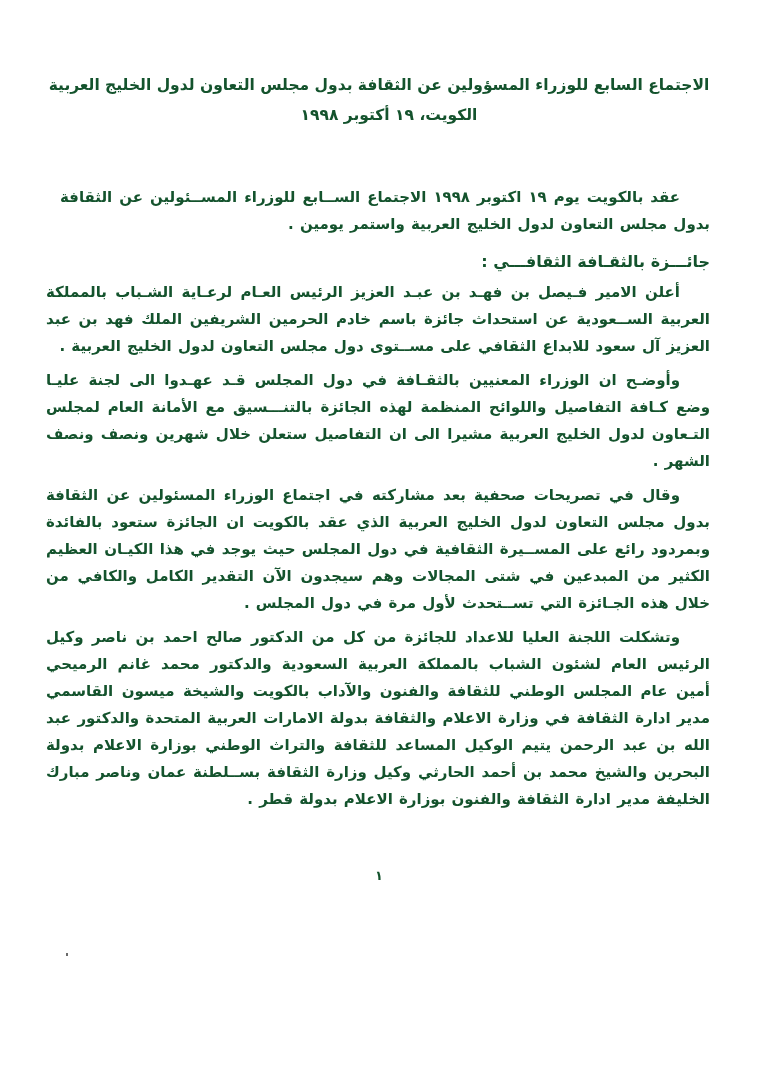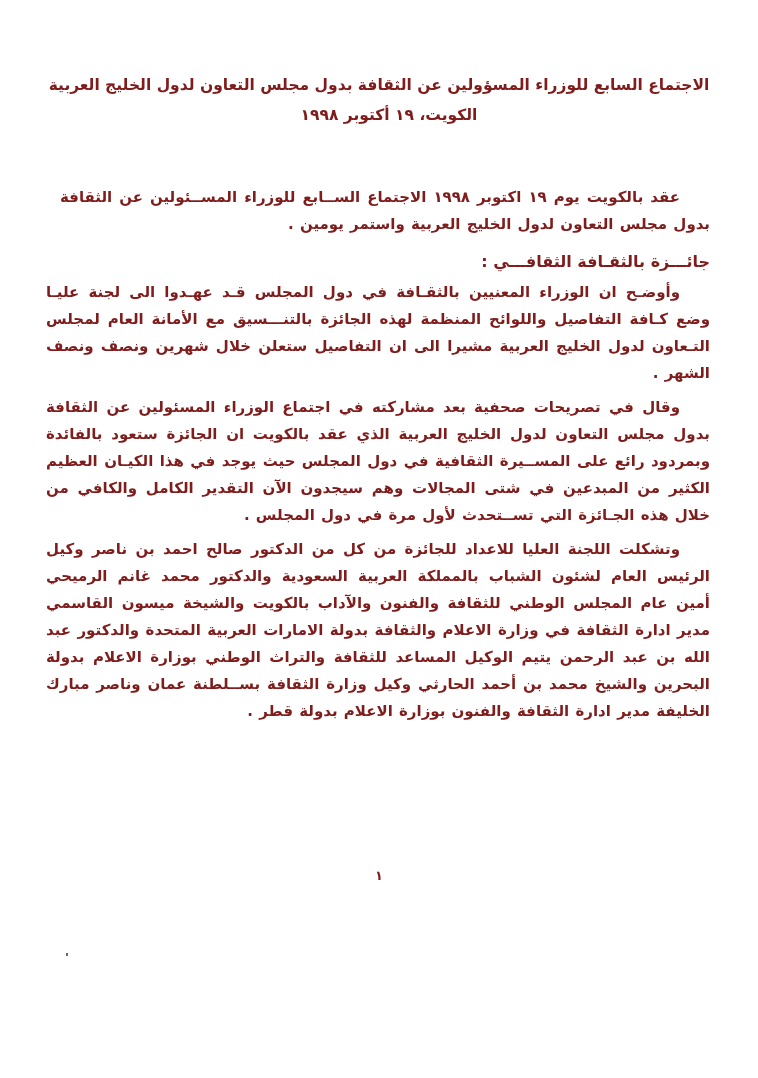--- a/index.html
+++ b/index.html
@@ -8,21 +8,21 @@
     background: #ffffff;
   }
   .page {
     position: relative;
     width: 758px;
     height: 1078px;
     margin: 0 auto;
     background: #ffffff;
     overflow: hidden;
     font-family: "DejaVu Sans", sans-serif;
-    color: #7f1d1d;
+    color: #14532d;
     direction: rtl;
   }
   .doc-title {
     margin-top: 70px;
     text-align: center;
     font-weight: bold;
   }
   .doc-title .t-line1 {
     font-size: 15.5px;
     line-height: 30px;
@@ -85,20 +85,21 @@
     <div class="t-line1">الاجتماع السابع للوزراء المسؤولين عن الثقافة بدول مجلس التعاون لدول الخليج العربية</div>
     <div class="t-line2">الكويت، ١٩ أكتوبر ١٩٩٨</div>
   </div>
 
   <div class="content">
 
     <p class="para intro">عقد بالكويت يوم ١٩ اكتوبر ١٩٩٨ الاجتماع الســابع للوزراء المســئولين عن الثقافة بدول مجلس التعاون لدول الخليج العربية واستمر يومين .</p>
 
     <div class="section-heading">جائـــزة بالثقـافة الثقافـــي :</div>
 
+    <p class="para">أعلن الامير فـيصل بن فهـد بن عبـد العزيز الرئيس العـام لرعـاية الشـباب بالمملكة العربية الســعودية عن استحداث جائزة باسم خادم الحرمين الشريفين الملك فهد بن عبد العزيز آل سعود للابداع الثقافي على مســتوى دول مجلس التعاون لدول الخليج العربية .</p>
 
     <p class="para">وأوضـح ان الوزراء المعنيين بالثقـافة في دول المجلس قـد عهـدوا الى لجنة عليـا وضع كـافة التفاصيل واللوائح المنظمة لهذه الجائزة بالتنـــسيق مع الأمانة العام لمجلس التـعاون لدول الخليج العربية مشيرا الى ان التفاصيل ستعلن خلال شهرين ونصف ونصف الشهر .</p>
 
     <p class="para">وقال في تصريحات صحفية بعد مشاركته في اجتماع الوزراء المسئولين عن الثقافة بدول مجلس التعاون لدول الخليج العربية الذي عقد بالكويت ان الجائزة ستعود بالفائدة وبمردود رائع على المســيرة الثقافية في دول المجلس حيث يوجد في هذا الكيـان العظيم الكثير من المبدعين في شتى المجالات وهم سيجدون الآن التقدير الكامل والكافي من خلال هذه الجـائزة التي تســتحدث لأول مرة في دول المجلس .</p>
 
     <p class="para">وتشكلت اللجنة العليا للاعداد للجائزة من كل من الدكتور صالح احمد بن ناصر وكيل الرئيس العام لشئون الشباب بالمملكة العربية السعودية والدكتور محمد غانم الرميحي أمين عام المجلس الوطني للثقافة والفنون والآداب بالكويت والشيخة ميسون القاسمي مدير ادارة الثقافة في وزارة الاعلام والثقافة بدولة الامارات العربية المتحدة والدكتور عبد الله بن عبد الرحمن يتيم الوكيل المساعد للثقافة والتراث الوطني بوزارة الاعلام بدولة البحرين والشيخ محمد بن أحمد الحارثي وكيل وزارة الثقافة بســلطنة عمان وناصر مبارك الخليفة مدير ادارة الثقافة والفنون بوزارة الاعلام بدولة قطر .</p>
 
   </div>
 
   <div class="page-number">١</div>

